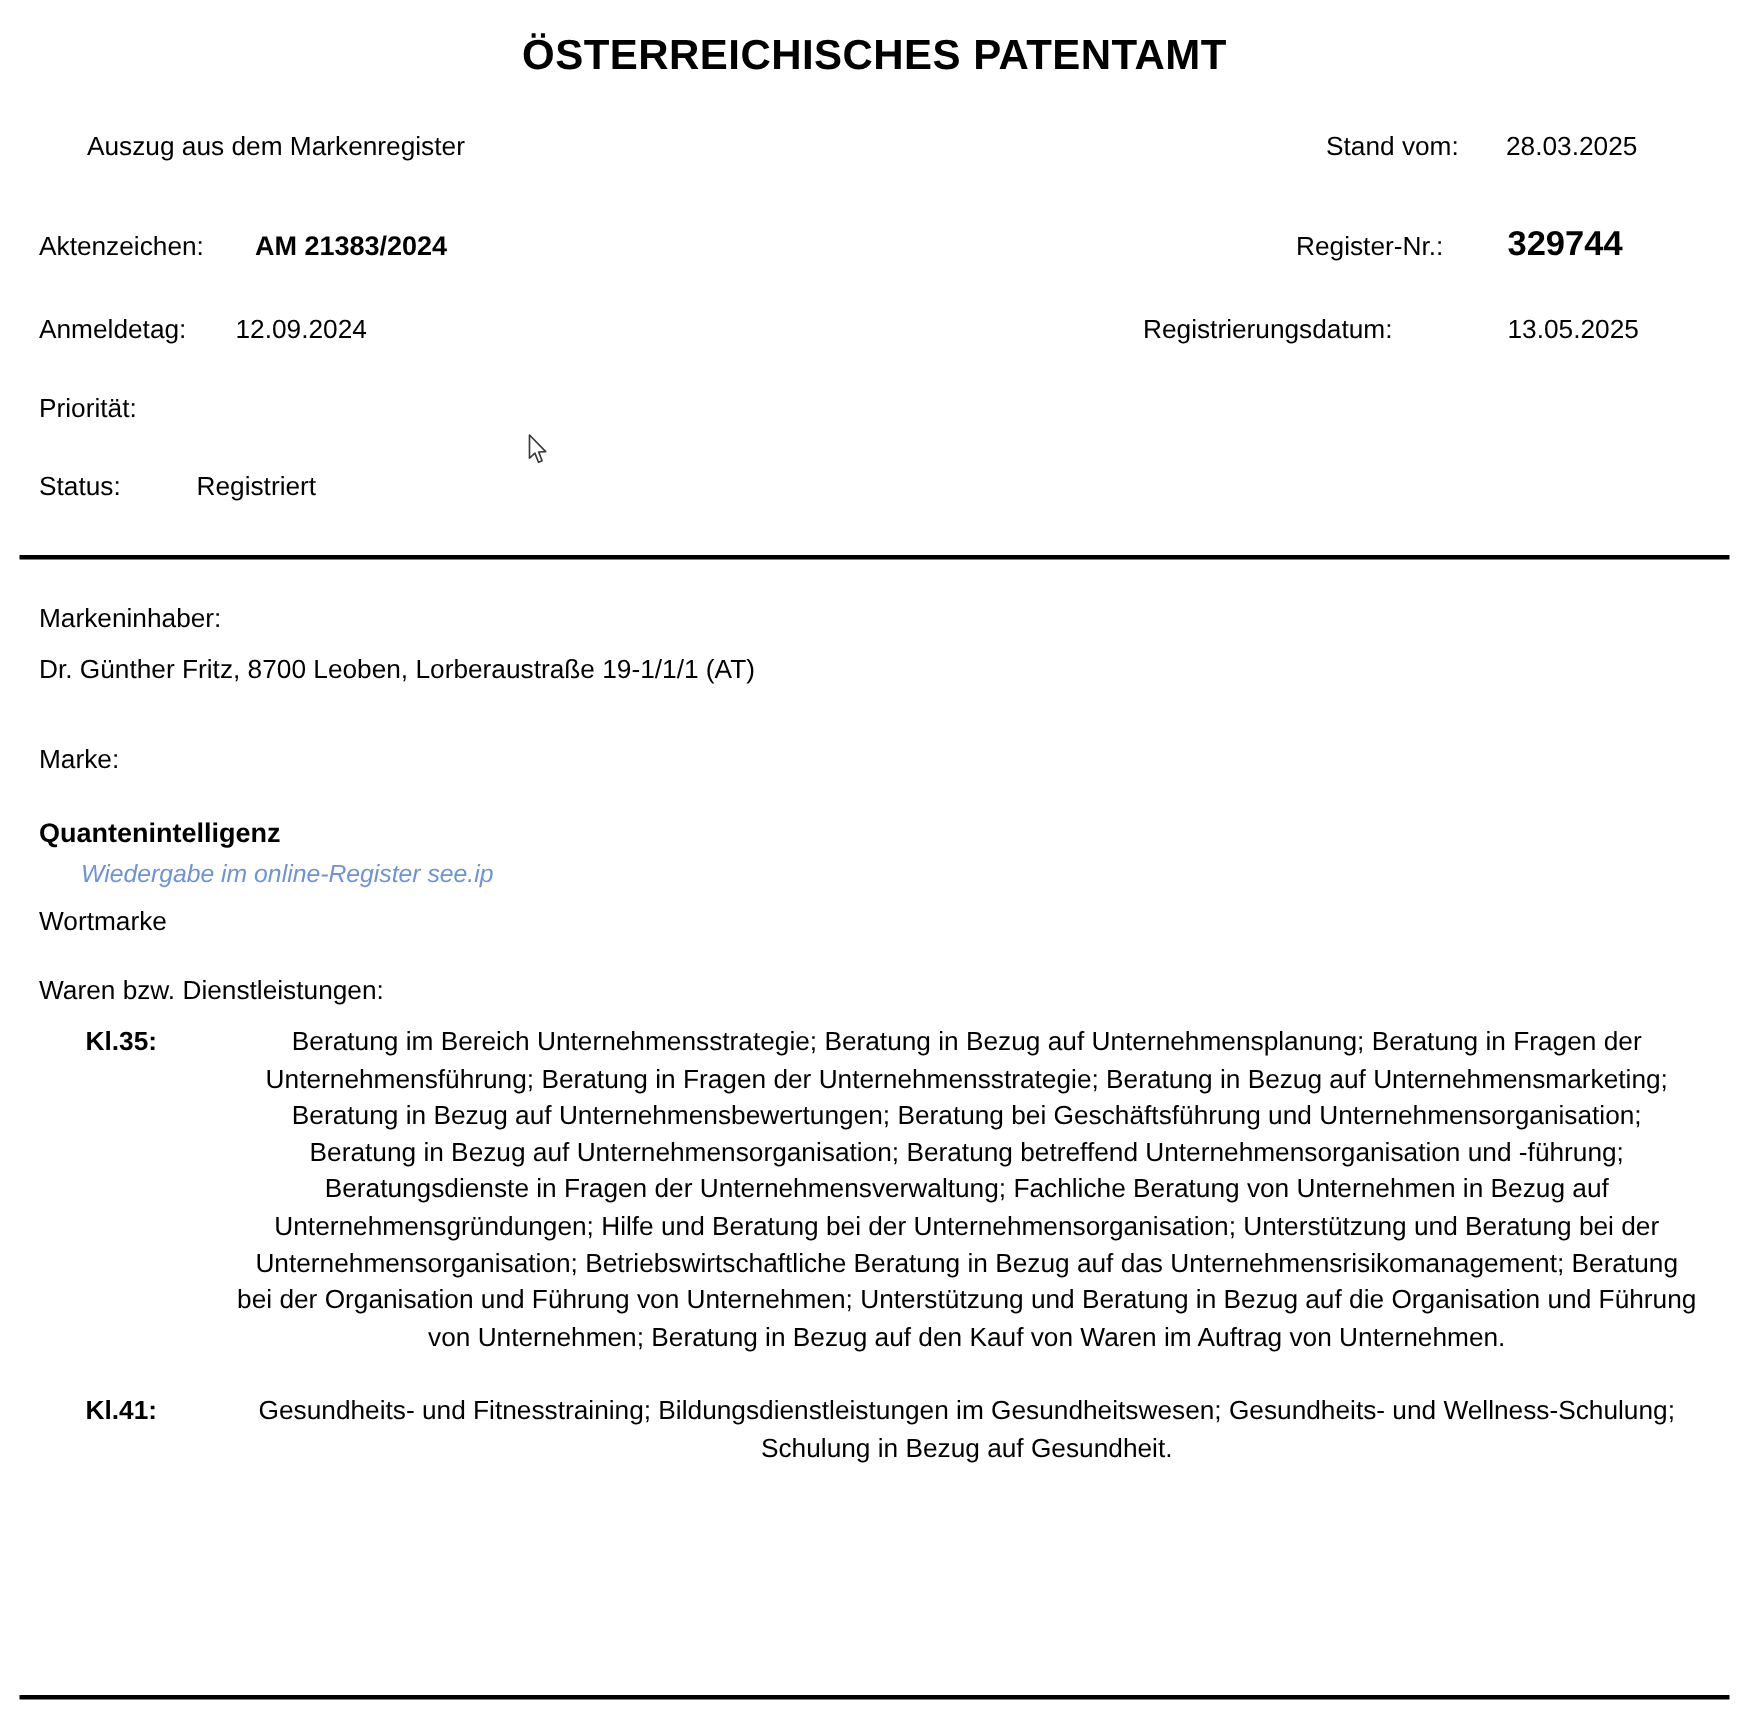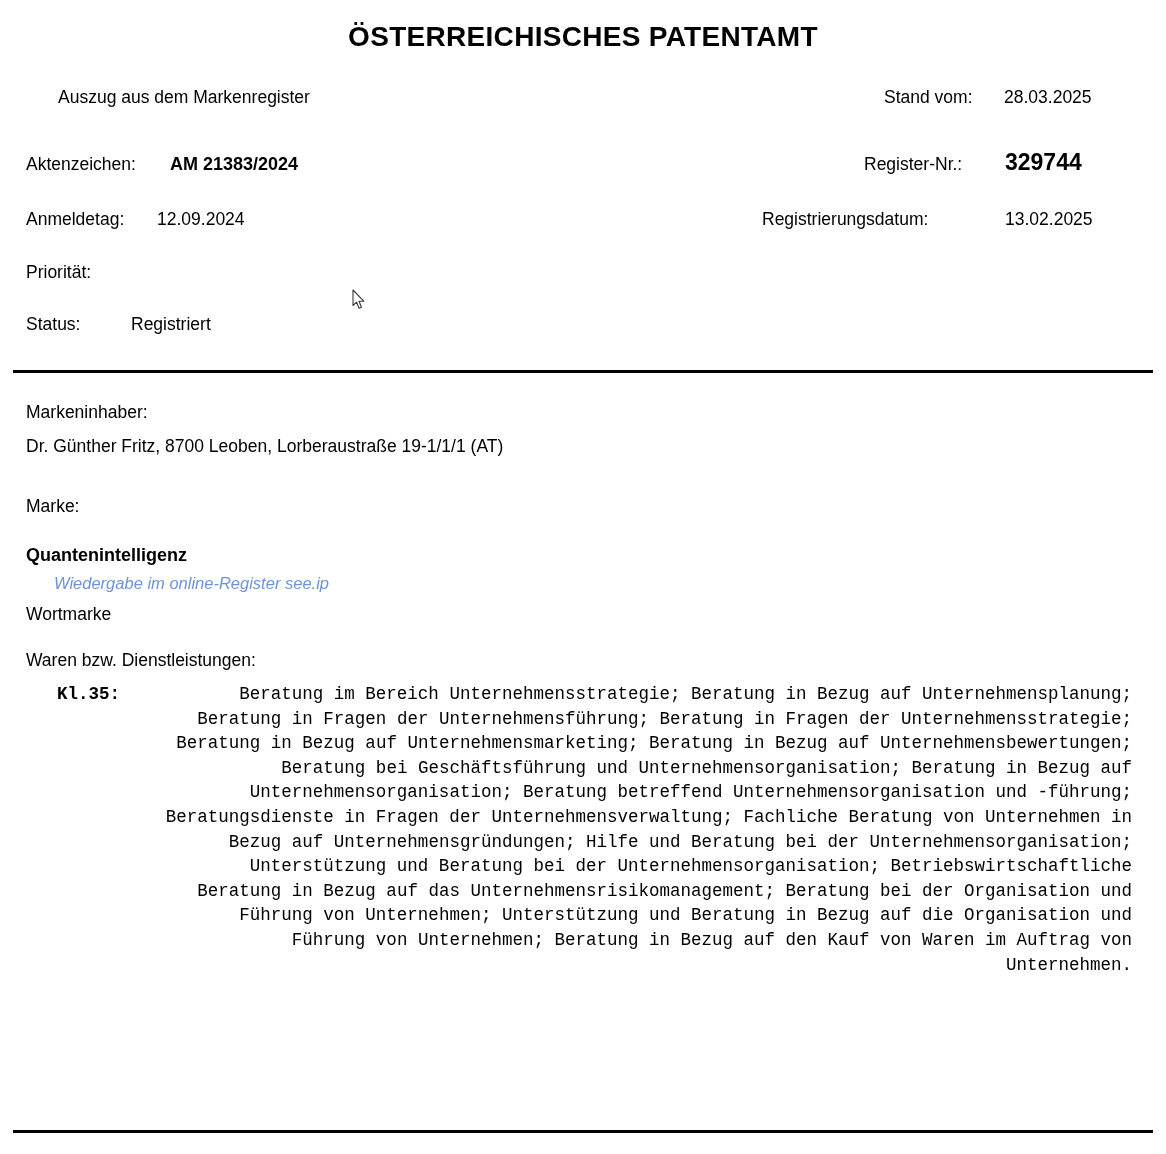--- a/index.html
+++ b/index.html
@@ -125,25 +125,25 @@
     font-size: 17.5px;
     font-weight: bold;
     line-height: 24px;
     padding-top: 0;
   }
 
   .class-text {
     flex: 1 1 auto;
     font-size: 17.5px;
     line-height: 24.6px;
-    text-align: right;
+    text-align: center;
     max-width: 975px;
   }
 
-  #classes { top: 682px; font-family: Liberation Mono, monospace; }
+  #classes { top: 682px; }
 
   
   .cursor {
     position: absolute;
     top: 289px;
     left: 352px;
     width: 14px;
     height: 21px;
     pointer-events: none;
   }
@@ -163,21 +163,21 @@
   <div class="t az-label">Aktenzeichen:</div>
   <div class="t bold az-value">AM 21383/2024</div>
 
   <div class="t reg-label">Register-Nr.:</div>
   <div class="t bold reg-value">329744</div>
 
   <div class="t anm-label">Anmeldetag:</div>
   <div class="t anm-value">12.09.2024</div>
 
   <div class="t rdat-label">Registrierungsdatum:</div>
-  <div class="t rdat-value">13.02.2025</div>
+  <div class="t rdat-value">13.05.2025</div>
 
   <div class="t prio-label">Priorität:</div>
 
   <div class="t status-label">Status:</div>
   <div class="t status-value">Registriert</div>
 
   <div class="rule rule-top"></div>
 
   <div class="t owner-label">Markeninhaber:</div>
   <div class="t owner-value">Dr. Günther Fritz, 8700 Leoben, Lorberaustraße 19-1/1/1 (AT)</div>
@@ -187,20 +187,24 @@
   <div class="t marke-link" style="color: rgb(109, 147, 216); margin-left: 28px;">Wiedergabe im online-Register see.ip</div>
   <div class="t marke-type">Wortmarke</div>
 
   <div class="t gs-heading">Waren bzw. Dienstleistungen:</div>
 
   <div class="class-block" id="classes">
       <div class="class-row">
         <div class="class-code">Kl.35:</div>
         <div class="class-text">Beratung im Bereich Unternehmensstrategie; Beratung in Bezug auf Unternehmensplanung; Beratung in Fragen der Unternehmensführung; Beratung in Fragen der Unternehmensstrategie; Beratung in Bezug auf Unternehmensmarketing; Beratung in Bezug auf Unternehmensbewertungen; Beratung bei Geschäftsführung und Unternehmensorganisation; Beratung in Bezug auf Unternehmensorganisation; Beratung betreffend Unternehmensorganisation und -führung; Beratungsdienste in Fragen der Unternehmensverwaltung; Fachliche Beratung von Unternehmen in Bezug auf Unternehmensgründungen; Hilfe und Beratung bei der Unternehmensorganisation; Unterstützung und Beratung bei der Unternehmensorganisation; Betriebswirtschaftliche Beratung in Bezug auf das Unternehmensrisikomanagement; Beratung bei der Organisation und Führung von Unternehmen; Unterstützung und Beratung in Bezug auf die Organisation und Führung von Unternehmen; Beratung in Bezug auf den Kauf von Waren im Auftrag von Unternehmen.</div>
       </div>
+      <div class="class-row">
+        <div class="class-code">Kl.41:</div>
+        <div class="class-text">Gesundheits- und Fitnesstraining; Bildungsdienstleistungen im Gesundheitswesen; Gesundheits- und Wellness-Schulung; Schulung in Bezug auf Gesundheit.</div>
+      </div>
     </div>
 
   <div class="rule rule-bottom"></div>
 
   <svg class="cursor" viewBox="0 0 14 21" xmlns="http://www.w3.org/2000/svg">
     <path d="M1 1 L1 16.5 L4.6 13.1 L7.0 19.2 L9.4 18.2 L7.1 12.3 L11.8 12.1 Z" fill="#ffffff" stroke="#3a3a3a" stroke-width="1.1" stroke-linejoin="round"></path>
   </svg>
 
 </div>
 

